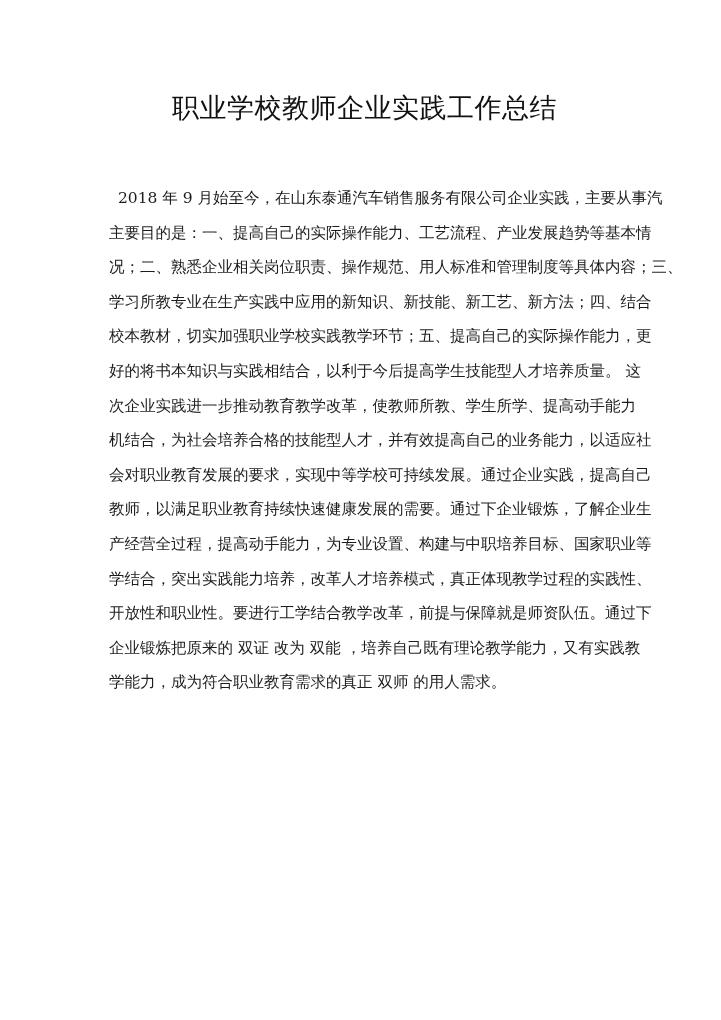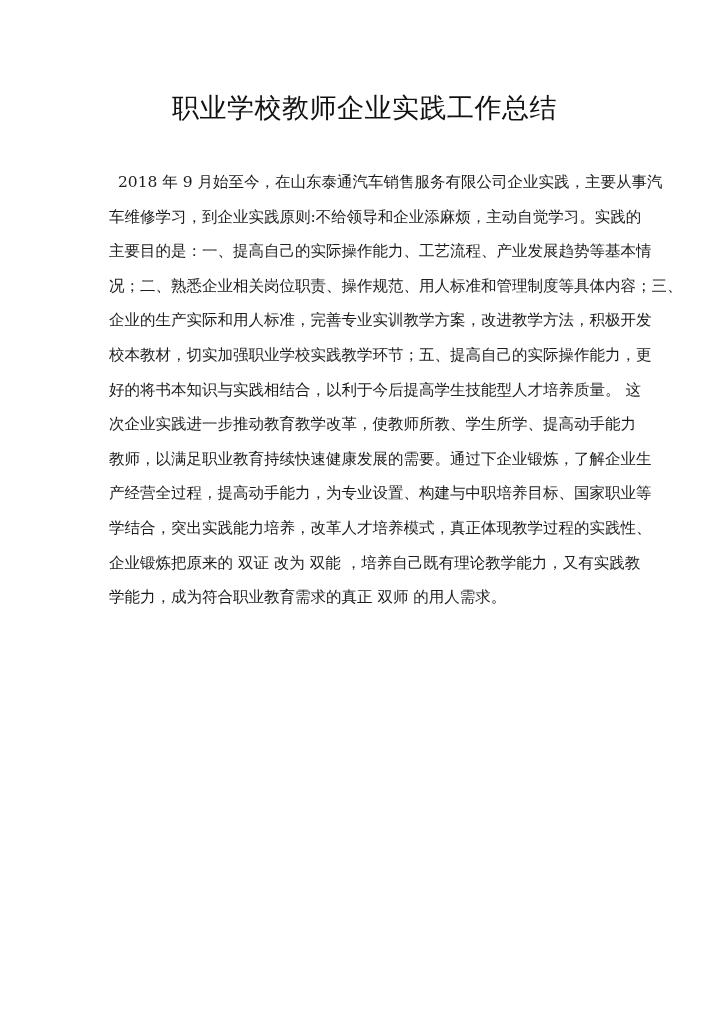--- a/index.html
+++ b/index.html
@@ -46,39 +46,42 @@
       height: 34.6px;
       line-height: 34.6px;
       font-size: 15.5px;
       white-space: nowrap;
       text-align: justify;
       text-align-last: justify;
       color: #1c1c1c;
     }
     .line.first {
       padding-left: 9px;
+      margin-top: 16px;
     }
     .line.last {
       text-align-last: left;
     }
   </style>
 </head>
 <body>
 
 <div class="page">
   <h1 class="title">职业学校教师企业实践工作总结</h1>
 
   <div class="body-text">
     <div class="line first">2018 年 9 月始至今，在山东泰通汽车销售服务有限公司企业实践，主要从事汽</div>
-    <div class="line">车维修学习，到企业实践原则:不给领导和企业添麻烦，主动自觉学习。实践的</div>
     <div class="line">主要目的是：一、提高自己的实际操作能力、工艺流程、产业发展趋势等基本情</div>
     <div class="line">况；二、熟悉企业相关岗位职责、操作规范、用人标准和管理制度等具体内容；三、</div>
-    <div class="line">企业的生产实际和用人标准，完善专业实训教学方案，改进教学方法，积极开发</div>
+    <div class="line">学习所教专业在生产实践中应用的新知识、新技能、新工艺、新方法；四、结合</div>
     <div class="line">校本教材，切实加强职业学校实践教学环节；五、提高自己的实际操作能力，更</div>
     <div class="line">好的将书本知识与实践相结合，以利于今后提高学生技能型人才培养质量。 这</div>
     <div class="line">次企业实践进一步推动教育教学改革，使教师所教、学生所学、提高动手能力</div>
+    <div class="line">机结合，为社会培养合格的技能型人才，并有效提高自己的业务能力，以适应社</div>
+    <div class="line">会对职业教育发展的要求，实现中等学校可持续发展。通过企业实践，提高自己</div>
     <div class="line">教师，以满足职业教育持续快速健康发展的需要。通过下企业锻炼，了解企业生</div>
     <div class="line">产经营全过程，提高动手能力，为专业设置、构建与中职培养目标、国家职业等</div>
     <div class="line">学结合，突出实践能力培养，改革人才培养模式，真正体现教学过程的实践性、</div>
+    <div class="line">开放性和职业性。要进行工学结合教学改革，前提与保障就是师资队伍。通过下</div>
     <div class="line">企业锻炼把原来的 双证 改为 双能 ，培养自己既有理论教学能力，又有实践教</div>
     <div class="line last">学能力，成为符合职业教育需求的真正 双师 的用人需求。</div>
   </div>
 </div>
 
 </body></html>

